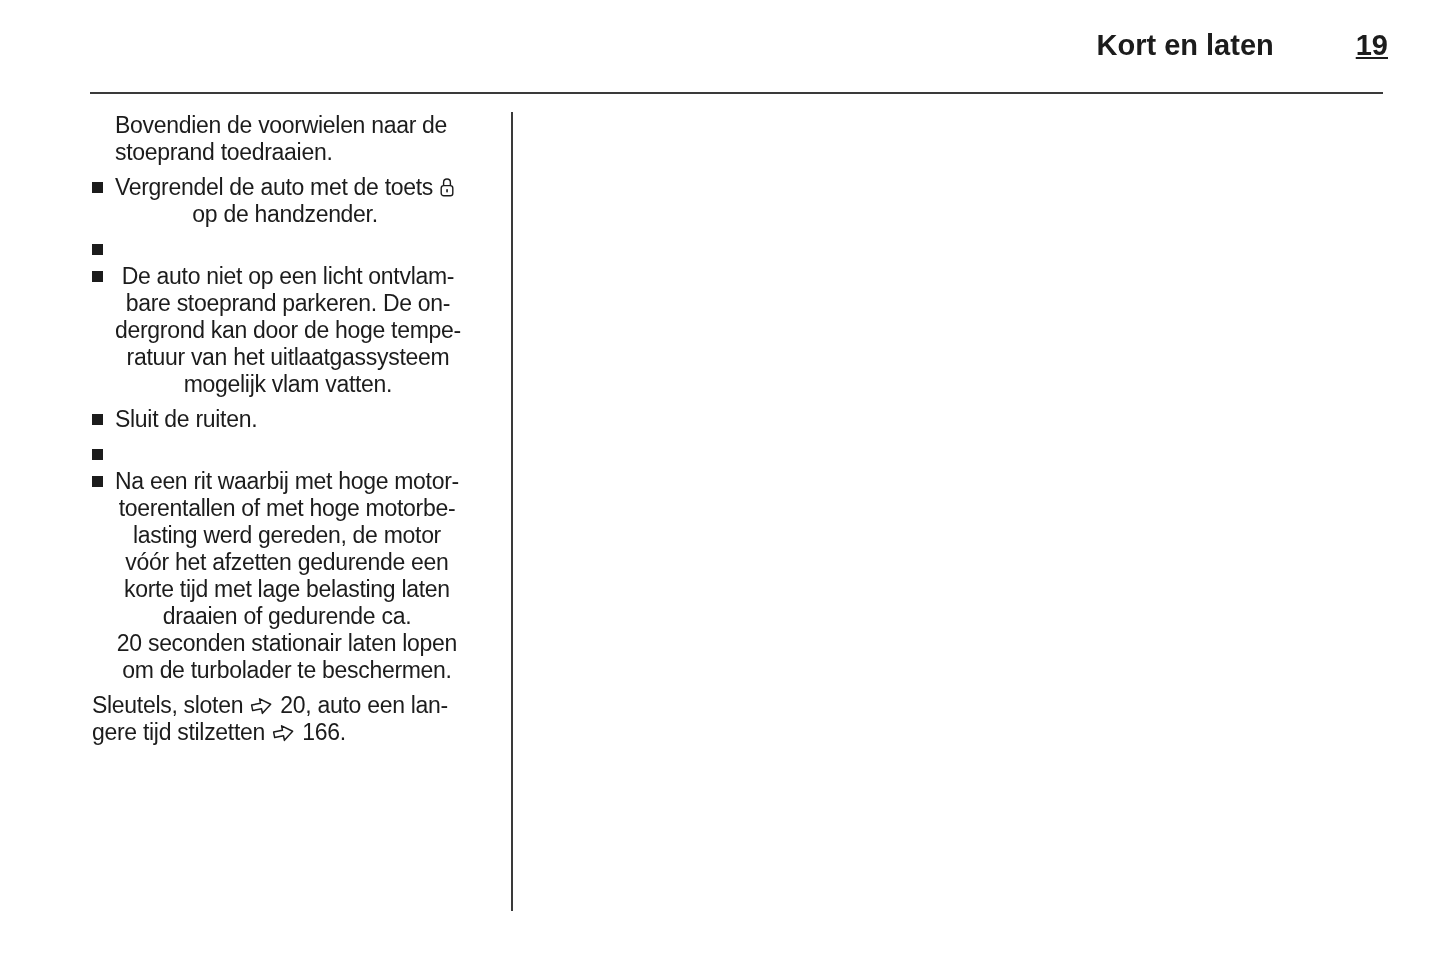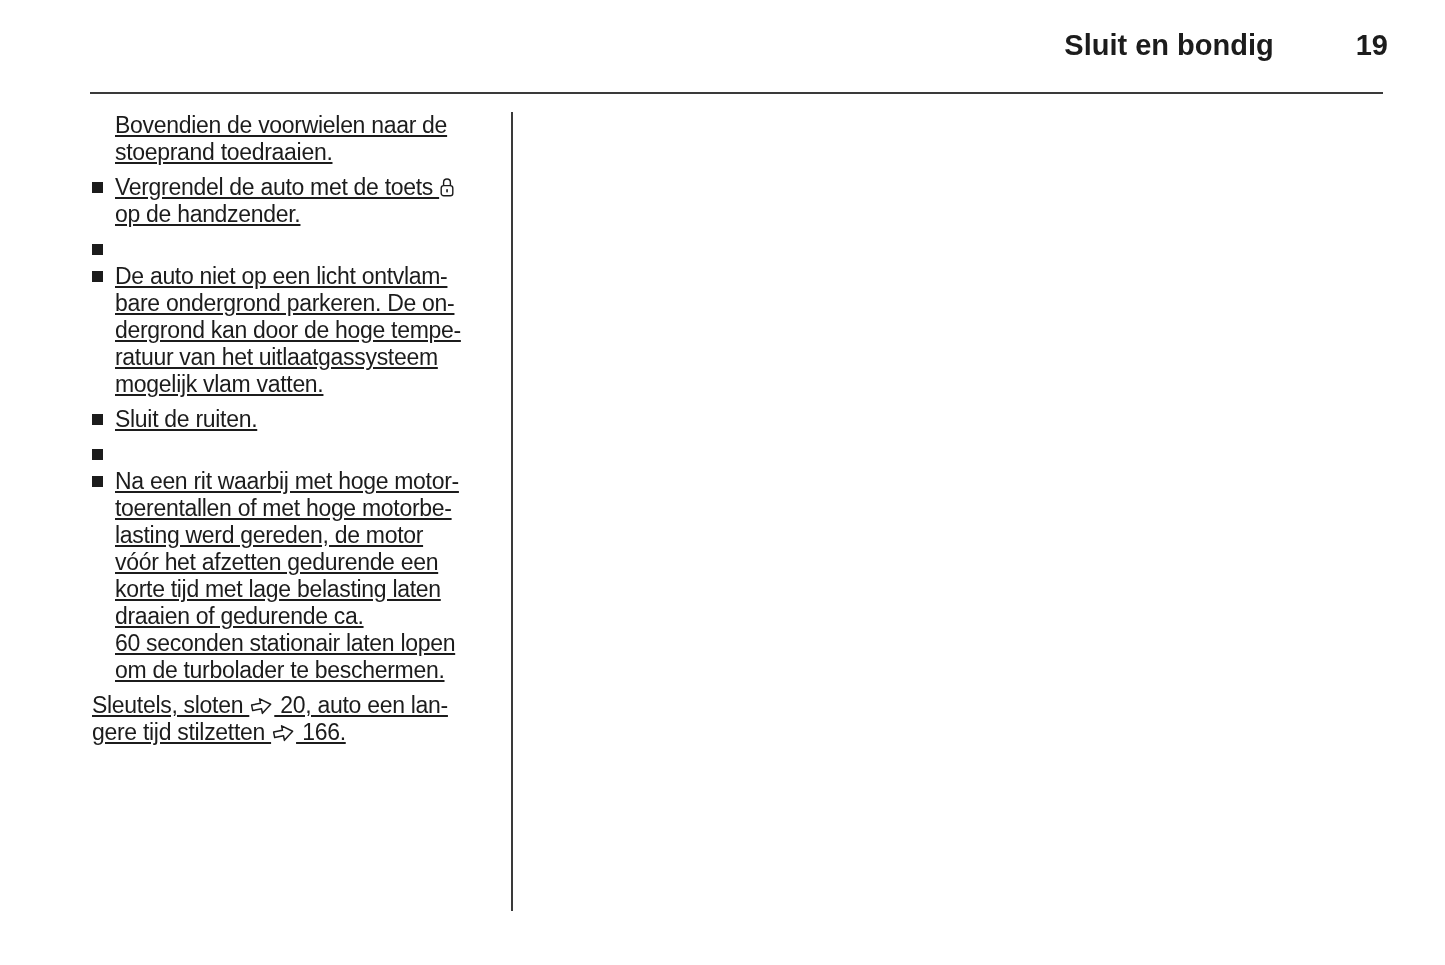--- a/index.html
+++ b/index.html
@@ -20,20 +20,21 @@
   .page-header{
     position:absolute;
     top:31px;right:57px;
     font-size:29px;font-weight:bold;
     line-height:29px;
     white-space:nowrap;
   }
   .page-header .page-number{
     display:inline-block;
     margin-left:82px;
+    text-decoration:underline;
   }
   .header-rule{
     position:absolute;
     left:90px;right:62px;top:92px;
     height:2px;
     background:var(--rule-color);
   }
   .column-divider{
     position:absolute;
     left:511px;top:112px;
@@ -41,45 +42,45 @@
     background:var(--rule-color);
   }
   .text-column{
     position:absolute;
     left:92px;top:112px;
     width:412px;
     font-size:23px;
     line-height:27px;
     letter-spacing:-0.3px;
   }
-  .block{margin-top:8px;text-decoration:underline;}
+  .block{margin-top:8px;}
   .block:first-child{margin-top:0;}
   .block.paragraph.indent{padding-left:23px;}
-  .block.bullet{display:flex;align-items:flex-start;}
+  .block.bullet{display:flex;align-items:flex-start;text-align:center;}
   .bullet-marker{
     flex:0 0 11px;
     width:11px;height:11px;
     margin-top:8px;
     margin-right:12px;
     background:var(--text-color);
   }
   .txt{
     white-space:pre-line;
     display:block;
   }
   .inline-icon{display:inline-block;}
   .inline-icon svg{display:inline-block;}
   .inline-icon.lock-icon svg{vertical-align:-3px;}
   .inline-icon.ref-arrow-icon svg{vertical-align:-4px;}
 </style>
 </head>
 <body>
 
 <div class="page-header">
-  <span>Sluit en bondig</span><span class="page-number">19</span>
+  <span>Kort en laten</span><span class="page-number">19</span>
 </div>
 
 <div class="header-rule"></div>
 
 <div class="text-column">
     <div class="block paragraph indent">
       <span class="txt">Bovendien de voorwielen naar de
 stoeprand toedraaien.</span>
     </div>
     <div class="block bullet">
@@ -90,41 +91,41 @@
             <rect x="7.2" y="12.9" width="1.7" height="3.5" rx="0.85" fill="#1c1c1c"></rect>
           </svg></span>
 op de handzender.</span>
     </div>
     <div class="block bullet">
       <span class="bullet-marker"></span>
     </div>
     <div class="block bullet">
       <span class="bullet-marker"></span>
       <span class="txt">De auto niet op een licht ontvlam-
-bare ondergrond parkeren. De on-
+bare stoeprand parkeren. De on-
 dergrond kan door de hoge tempe-
 ratuur van het uitlaatgassysteem
 mogelijk vlam vatten.</span>
     </div>
     <div class="block bullet">
       <span class="bullet-marker"></span>
       <span class="txt">Sluit de ruiten.</span>
     </div>
     <div class="block bullet">
       <span class="bullet-marker"></span>
     </div>
     <div class="block bullet">
       <span class="bullet-marker"></span>
       <span class="txt">Na een rit waarbij met hoge motor-
 toerentallen of met hoge motorbe-
 lasting werd gereden, de motor
 vóór het afzetten gedurende een
 korte tijd met lage belasting laten
 draaien of gedurende ca.
-60 seconden stationair laten lopen
+20 seconden stationair laten lopen
 om de turbolader te beschermen.</span>
     </div>
     <div class="block paragraph">
       <span class="txt">Sleutels, sloten <span class="inline-icon ref-arrow-icon"><svg width="25" height="22" viewBox="0 0 25 22">
             <path d="M3 8.2 L12 8.2 L12 3.6 L21.8 11 L12 18.4 L12 13.8 L3 13.8 Z" fill="none" stroke="#1c1c1c" stroke-width="1.5" stroke-linejoin="round" transform="rotate(-11 12.5 11)"></path>
           </svg></span> 20, auto een lan-
 gere tijd stilzetten <span class="inline-icon ref-arrow-icon"><svg width="25" height="22" viewBox="0 0 25 22">
             <path d="M3 8.2 L12 8.2 L12 3.6 L21.8 11 L12 18.4 L12 13.8 L3 13.8 Z" fill="none" stroke="#1c1c1c" stroke-width="1.5" stroke-linejoin="round" transform="rotate(-11 12.5 11)"></path>
           </svg></span> 166.</span>
     </div>

